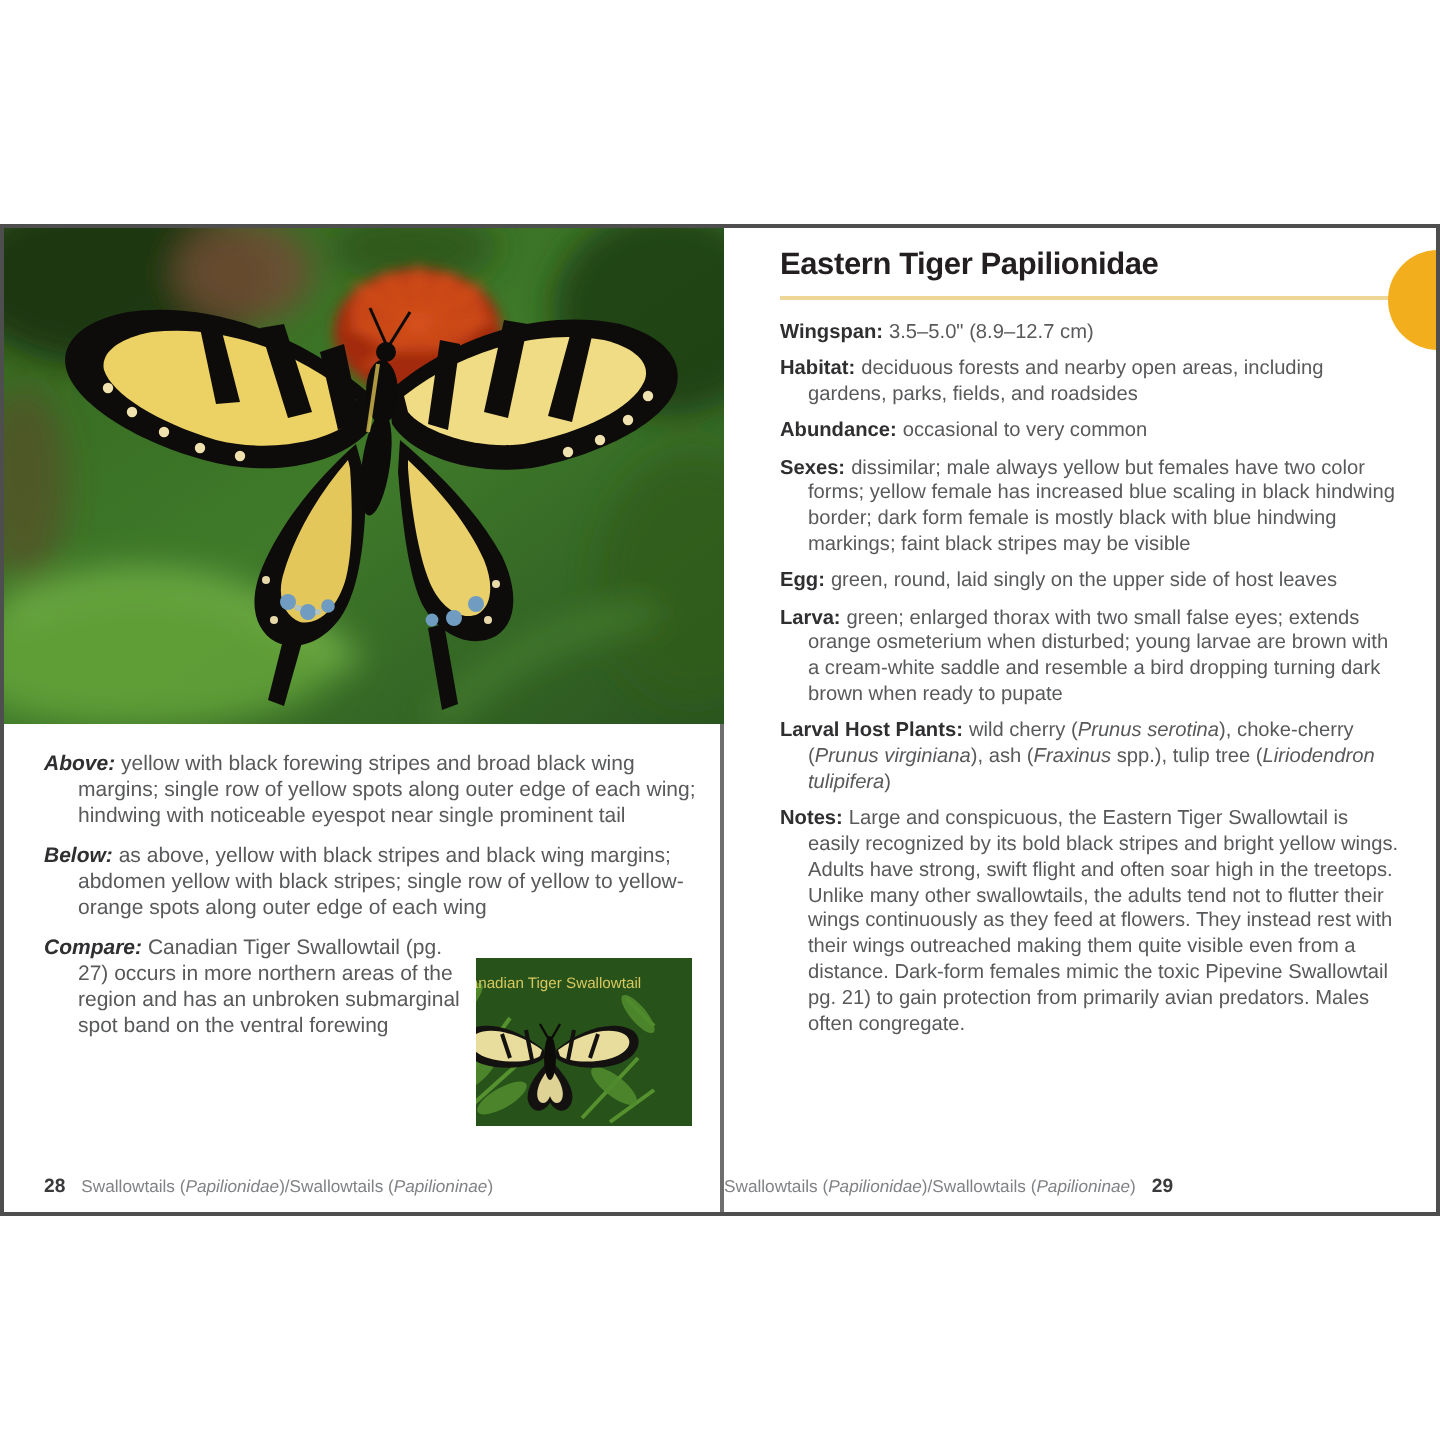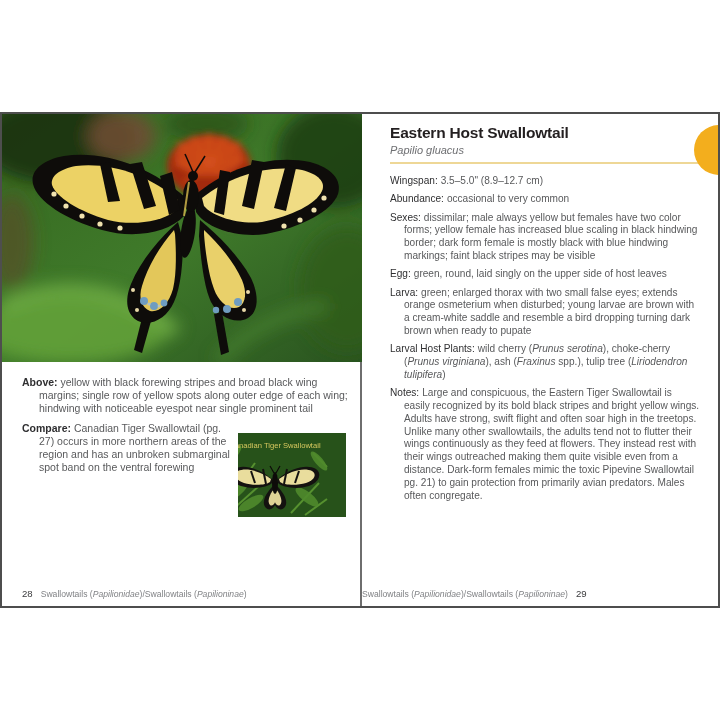--- a/index.html
+++ b/index.html
@@ -14,46 +14,46 @@
     background:#ffffff;display:flex;overflow:hidden;
   }
   .page{position:relative;box-sizing:border-box;}
   .page.left{width:360px;border-right:2px solid var(--gutter,#6e6e6e);}
   .page.right{flex:1;padding:10px 18px 0 28px;}
   
   .photo{width:360px;height:248px;overflow:hidden;background:#2e5c22;}
   .photo svg{display:block;}
   .ltext{padding:14px 12px 0 20px;font-size:10.5px;line-height:13px;color:var(--body,#58595b);}
   .para{margin:0 0 7px 0;padding-left:17px;text-indent:-17px;}
-  .para b{color:var(--label,#2f2f31);font-weight:bold;}
+  .para b{color:var(--label,#2f2f31);font-weight:bold;font-style:italic;}
   .inset{
     float:right;width:108px;height:84px;margin:11px 2px 2px 8px;
     overflow:hidden;background:#27521a;
   }
   .pfooter{
     position:absolute;bottom:7px;left:0;right:0;
     font-size:8.6px;color:var(--footer,#808285);white-space:nowrap;
   }
   .page.left .pfooter{padding-left:20px;}
   .page.right .pfooter{text-align:left;padding-right:0px;}
-  .fnum{font-weight:normal;color:#3a3a3c;font-size:9.6px;margin-top:28px;}
+  .fnum{font-weight:bold;color:#3a3a3c;font-size:9.6px;margin-top:28px;}
   .page.left .fnum{margin-right:8px;}
   .page.right .fnum{margin-left:8px;}
   .it{font-style:italic;}
   
   .rheader{border-bottom:2px solid var(--rule,#eed796);padding-bottom:6px;position:relative;}
   .rtitle{font-size:15.5px;font-weight:bold;color:#231f20;letter-spacing:-0.2px;margin:0;}
   .rsub{font-size:11px;font-style:italic;color:#6d6e71;margin-top:2px;}
   .tab-circle{
     position:absolute;top:11px;right:-26px;width:50px;height:50px;border-radius:50%;
     background:var(--accent,#f3ae1d);
   }
   .fields{margin-top:11px;font-size:10.1px;line-height:12.8px;color:var(--body,#58595b);}
   .field{margin:0 0 5.5px 0;padding-left:14px;text-indent:-14px;}
-  .flabel{font-weight:normal;color:var(--label,#2f2f31);margin-right:3px;text-align:right;}
+  .flabel{font-weight:bold;color:var(--label,#2f2f31);margin-right:3px;text-align:right;}
 </style>
 </head>
 <body>
 
 <div class="spread">
 
   <div class="page left">
     <div class="photo">
       <svg width="360" height="248" viewBox="0 0 360 248">
         <defs>
@@ -159,20 +159,21 @@
           <circle cx="191" cy="62" r="5" fill="#0d0b09"></circle>
           <path d="M187,68 L182,102" stroke="#d8bc4f" stroke-width="2" opacity="0.8" fill="none"></path>
           <path d="M191,58 L183,40" stroke="#0d0b09" stroke-width="1.5" fill="none"></path>
           <path d="M193,58 L203,42" stroke="#0d0b09" stroke-width="1.5" fill="none"></path>
         </g>
       </svg>
     </div>
 
     <div class="ltext">
       <p class="para"><b>Above:</b> <span>yellow with black forewing stripes and broad black wing margins; single row of yellow spots along outer edge of each wing; hindwing with noticeable eyespot near single prominent tail</span></p>
+      <p class="para"><b>Below:</b> <span>as above, yellow with black stripes and black wing margins; abdomen yellow with black stripes; single row of yellow to yellow-orange spots along outer edge of each wing</span></p>
       <div class="para">
         <div class="inset">
           <svg width="108" height="84" viewBox="0 0 108 84">
             <rect width="108" height="84" fill="#27521a"></rect>
             <g stroke="#5f9c33" stroke-width="2" opacity="0.85" fill="none">
               <path d="M4,72 L34,30"></path>
                 <path d="M10,78 L48,44"></path>
                 <path d="M70,80 L98,50"></path>
                 <path d="M84,82 L106,66"></path>
                 <path d="M2,30 L20,14"></path>
@@ -210,28 +211,28 @@
       </div>
     </div>
 
     <div class="pfooter">
       <span class="fnum">28</span><span class="ftext"><span>Swallowtails (</span><span class="it">Papilionidae</span><span>)/Swallowtails (</span><span class="it">Papilioninae</span><span>)</span></span>
     </div>
   </div>
 
   <div class="page right">
     <div class="rheader">
-      <h1 class="rtitle">Eastern Host Swallowtail</h1>
-      <div class="rsub">Papilio gluacus</div>
+      <h1 class="rtitle">Eastern Tiger Papilionidae</h1>
     </div>
 
     <div class="fields">
 
         <p class="field"><span class="flabel">Wingspan:</span><span class="ftextbody"><span>3.5–5.0" (8.9–12.7 cm)</span></span></p>
 
+        <p class="field"><span class="flabel">Habitat:</span><span class="ftextbody"><span>deciduous forests and nearby open areas, including gardens, parks, fields, and roadsides</span></span></p>
 
 
         <p class="field"><span class="flabel">Abundance:</span><span class="ftextbody"><span>occasional to very common</span></span></p>
 
         <p class="field"><span class="flabel">Sexes:</span><span class="ftextbody"><span>dissimilar; male always yellow but females have two color forms; yellow female has increased blue scaling in black hindwing border; dark form female is mostly black with blue hindwing markings; faint black stripes may be visible</span></span></p>
 
 
         <p class="field"><span class="flabel">Egg:</span><span class="ftextbody"><span>green, round, laid singly on the upper side of host leaves</span></span></p>
 
         <p class="field"><span class="flabel">Larva:</span><span class="ftextbody"><span>green; enlarged thorax with two small false eyes; extends orange osmeterium when disturbed; young larvae are brown with a cream-white saddle and resemble a bird dropping turning dark brown when ready to pupate</span></span></p>

